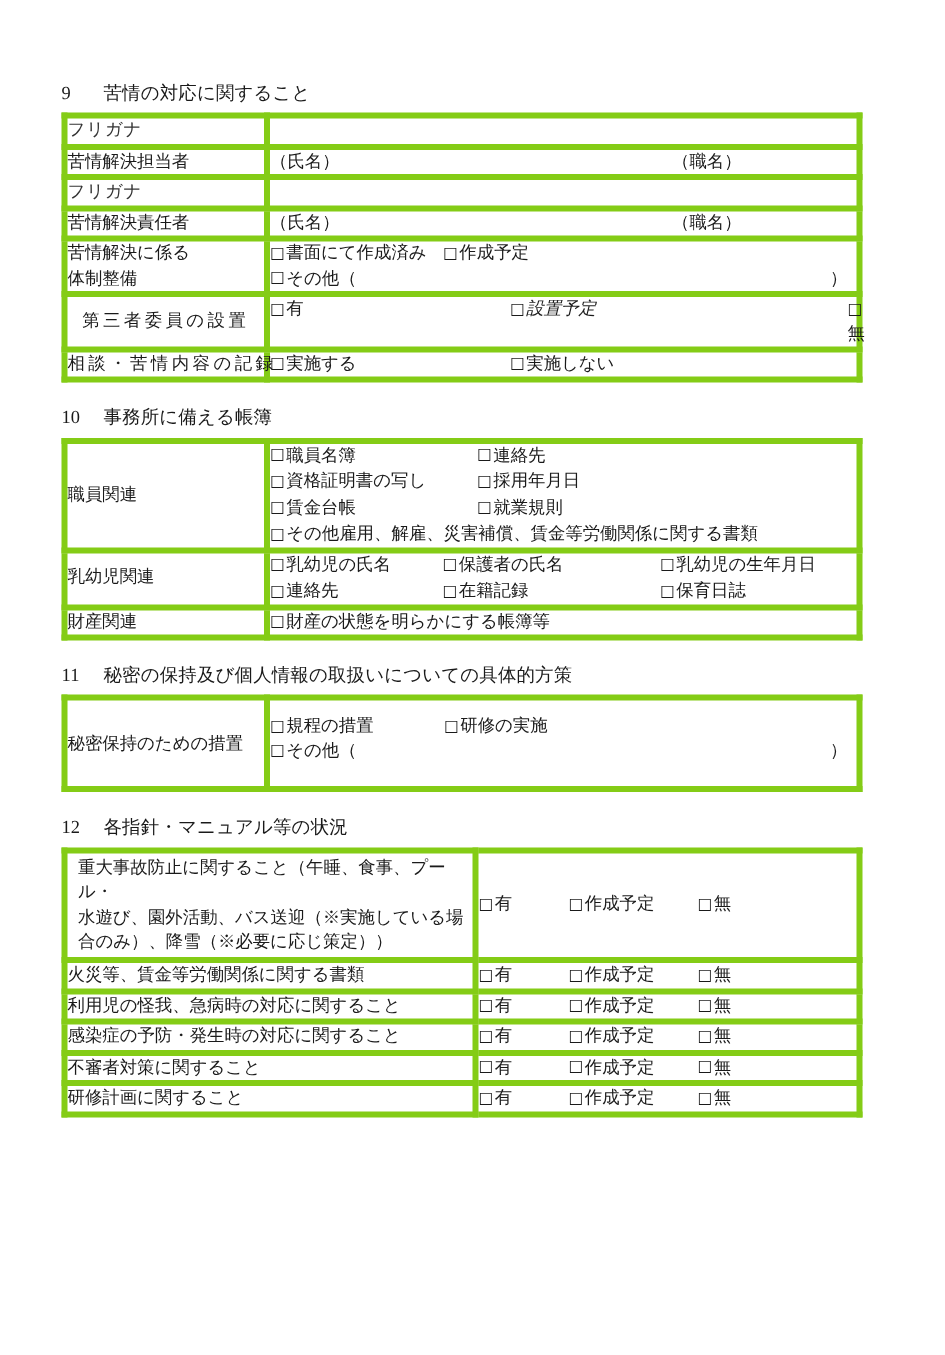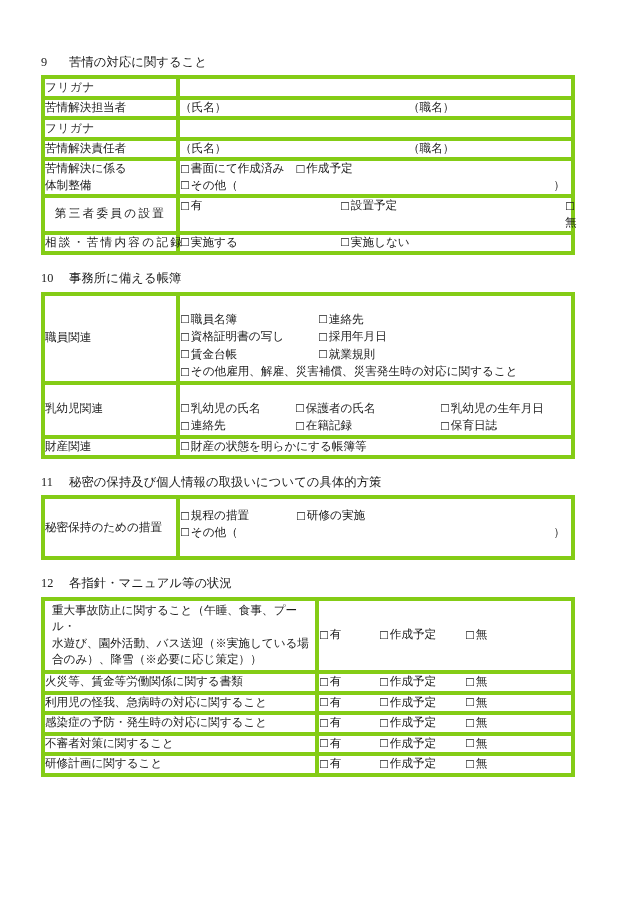--- a/index.html
+++ b/index.html
@@ -87,47 +87,47 @@
     font-size: 10.4px;
     margin-right: 1px;
     position: relative;
     top: -0.5px;
   }
 
   
   .namerow {
     display: flex;
     align-items: baseline;
+    gap: 40px;
   }
   .namerow .nm { width: 228px; flex: 0 0 228px; }
   .namerow .ps { }
 
   
   .grid {
     display: grid;
     row-gap: 1px;
     align-items: baseline;
-    margin-top: 16px;
   }
   .grid.g2 { grid-template-columns: 138px 1fr; }
   .grid.g3 { grid-template-columns: 115px 145px 1fr; }
   .grid .full { grid-column: 1 / -1; }
   .inline-pair { display: flex; }
   .inline-pair .a { margin-right: 11px; }
 
   .opt3 {
     display: flex;
     align-items: baseline;
   }
   .opt3 .o1 { width: 60px; flex: 0 0 60px; }
   .opt3 .o2 { width: 86px; flex: 0 0 86px; }
   .opt3 .o3 { }
 
   .opt3b .o1 { width: 160px; flex: 0 0 160px; }
-  .opt3b .o2 { width: 225px; flex: 0 0 225px; }
+  .opt3b .o2 { width: 225px; flex: 0 0 225px; font-style: italic; }
 
   .opt2 { display: flex; align-items: flex-end; }
   .opt2 .o1 { width: 160px; flex: 0 0 160px; }
 
   .otherline {
     display: flex;
     justify-content: space-between;
     padding-right: 6px;
   }
 
@@ -233,21 +233,21 @@
         <tr>
           <td class="lab">職員関連</td>
           <td class="val">
             <div class="grid g2">
               <span><span class="cb">□</span><span>職員名簿</span></span>
               <span><span class="cb">□</span><span>連絡先</span></span>
               <span><span class="cb">□</span><span>資格証明書の写し</span></span>
               <span><span class="cb">□</span><span>採用年月日</span></span>
               <span><span class="cb">□</span><span>賃金台帳</span></span>
               <span><span class="cb">□</span><span>就業規則</span></span>
-              <span class="full nowrapline"><span class="cb">□</span><span>その他雇用、解雇、災害補償、災害発生時の対応に関すること</span></span>
+              <span class="full nowrapline"><span class="cb">□</span><span>その他雇用、解雇、災害補償、賃金等労働関係に関する書類</span></span>
             </div>
           </td>
         </tr>
 
         <tr>
           <td class="lab">乳幼児関連</td>
           <td class="val">
             <div class="grid g3">
               <span><span class="cb">□</span><span>乳幼児の氏名</span></span>
               <span><span class="cb">□</span><span>保護者の氏名</span></span>

